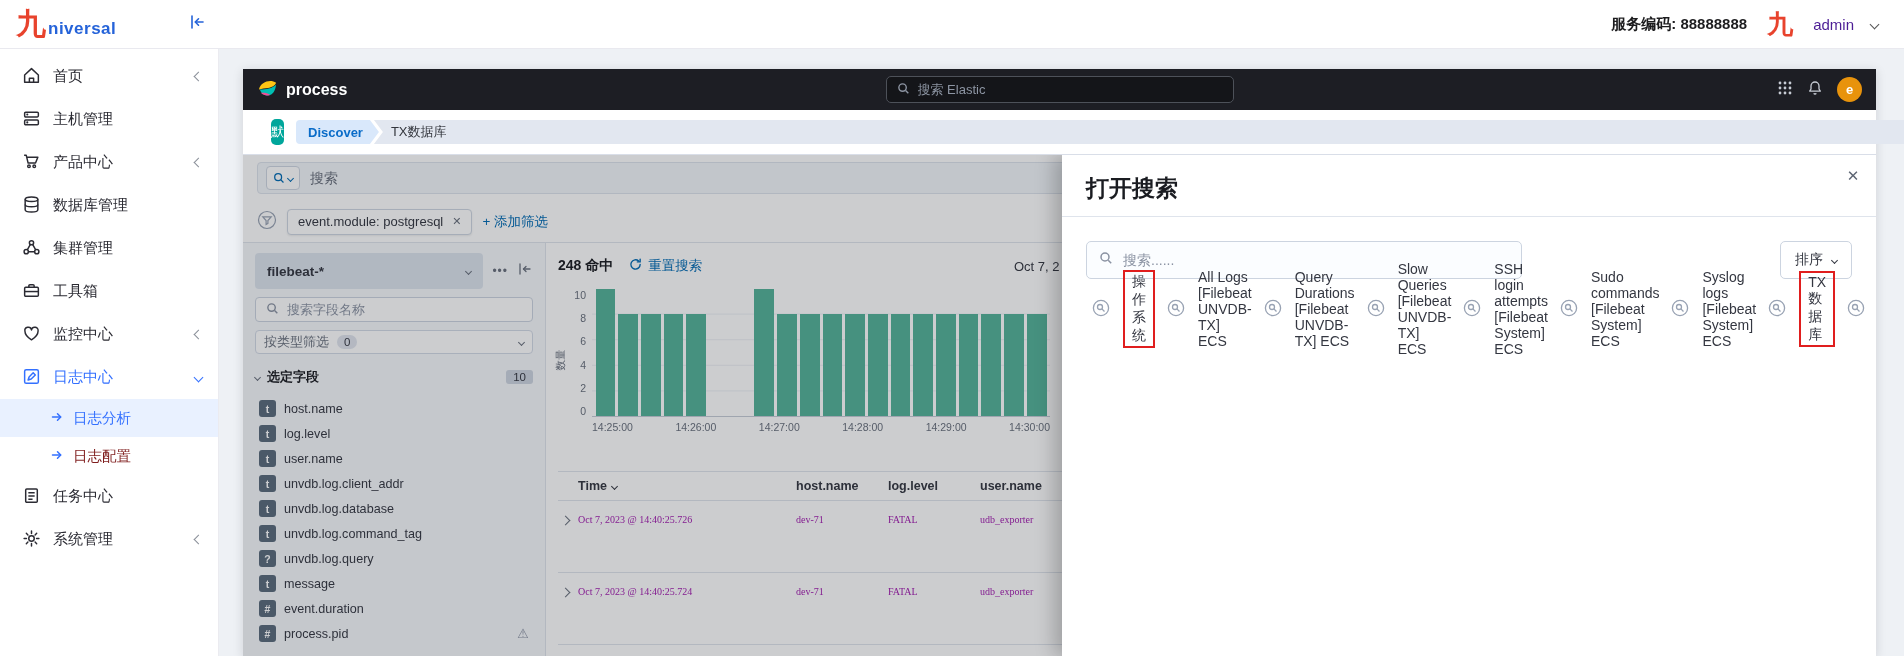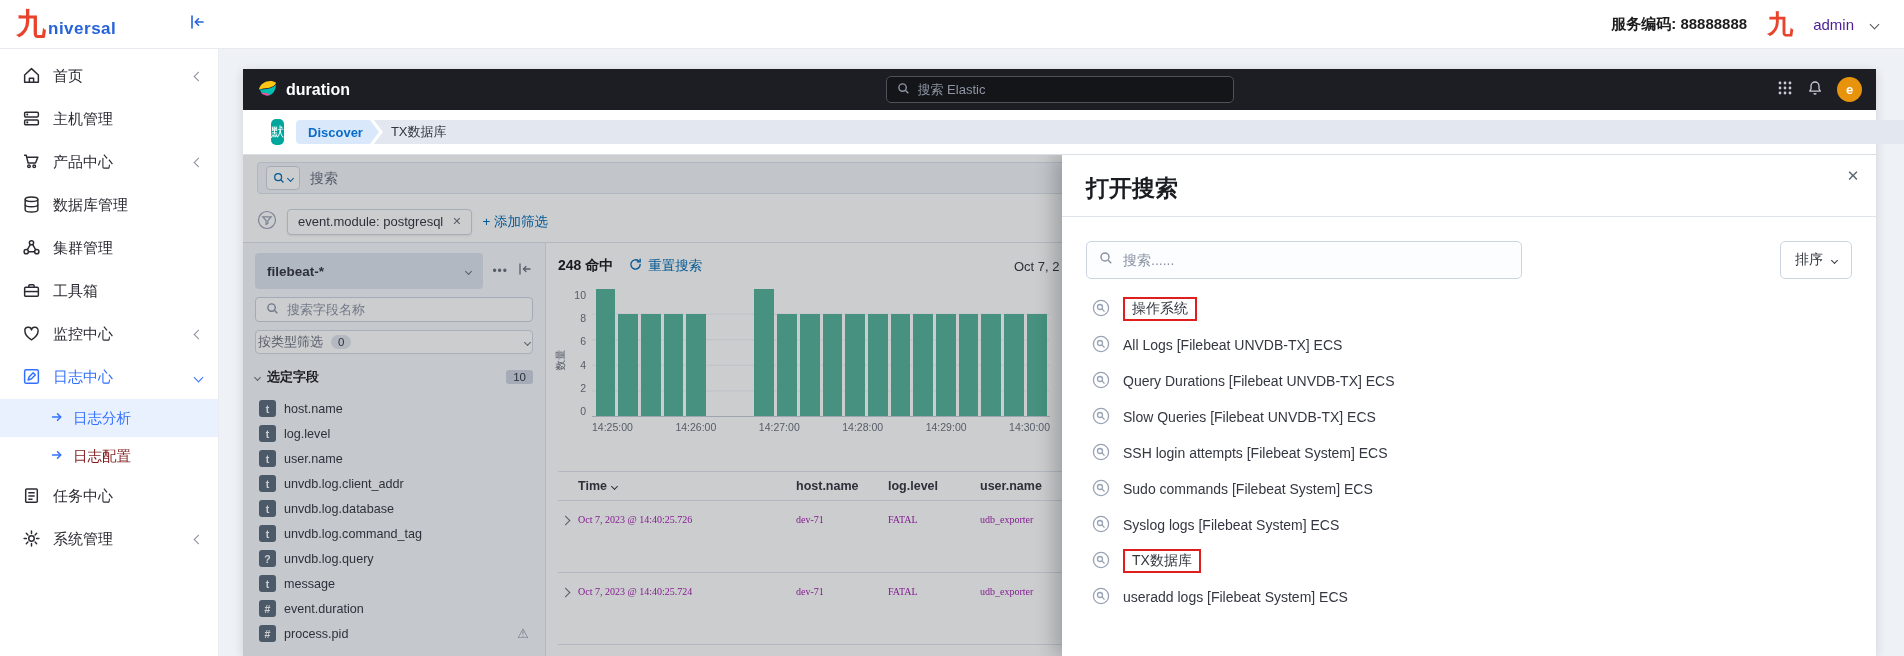--- a/index.html
+++ b/index.html
@@ -97,21 +97,21 @@
   .index-btn { flex:1; height:36px; background:#dde4ee; border-radius:4px; display:flex;
     align-items:center; justify-content:space-between; padding:0 12px; font-size:13.5px;
     font-weight:700; color:#343741; cursor:pointer; }
   .panel-icon { color:#69707d; font-size:12px; letter-spacing:1px; cursor:pointer; }
   .field-search { height:34px; background:#fff; border:1px solid #ccd4e0; border-radius:4px;
     display:flex; align-items:center; gap:8px; padding:0 10px; }
   .field-search input { flex:1; border:0; outline:0; background:transparent; font-size:13px;
     color:#343741; font-family:inherit; }
   .field-search input::placeholder { color:#8b93a3; }
   .type-filter { height:32px; border:1px solid #d3dae6; border-radius:4px; background:#fff;
-    display:flex; align-items:center; gap:8px; padding:0 2px; color:#69707d; font-size:13px; cursor:pointer; }
+    display:flex; align-items:center; gap:8px; padding:0 8px; color:#69707d; font-size:13px; cursor:pointer; }
   .badge-sm { background:#e0e5ee; border-radius:10px; padding:1px 7px; font-size:11.5px; color:#343741; }
   .type-filter .chev { margin-left:auto; }
   .sel-header { display:flex; align-items:center; gap:7px; font-size:13px; font-weight:700;
     color:#1a1c21; margin-top:6px; cursor:pointer; }
   .count-badge { margin-left:auto; background:#cdd5e0; border-radius:3px; padding:1px 7px;
     font-size:11.5px; font-weight:400; color:#343741; }
   .fields-list { display:flex; flex-direction:column; margin-top:2px; }
   .field-row { height:25px; display:flex; align-items:center; gap:8px; font-size:12.6px;
     color:#343741; padding:0 4px; border-radius:3px; cursor:pointer; }
   .field-chip { width:17px; height:17px; flex:none; border-radius:3px; background:#5a6b7c; color:#fff;
@@ -159,21 +159,21 @@
     font-size:15px; display:flex; align-items:center; justify-content:center; cursor:pointer; }
   .flyout-body { padding:24px 24px 0; flex:1; overflow:hidden; }
   .flyout-search-row { display:flex; align-items:center; }
   .flyout-search { width:436px; height:38px; border:1px solid #ccd4e0; border-radius:5px;
     background:#fbfdff; display:flex; align-items:center; gap:10px; padding:0 12px; }
   .flyout-search input { flex:1; border:0; outline:0; background:transparent; font-size:14px;
     color:#343741; font-family:inherit; }
   .flyout-search input::placeholder { color:#8b93a3; }
   .sort-btn { margin-left:auto; height:38px; border:1px solid #ccd4e0; border-radius:5px; background:#fff;
     display:flex; align-items:center; gap:9px; padding:0 14px; font-size:14px; color:#343741; cursor:pointer; }
-  .saved-list { margin-top:12px; display:flex; flex-direction:column; }
+  .saved-list { margin-top:12px; display:flex; flex-direction:row; }
   .saved-item { height:36px; display:flex; align-items:center; gap:13px; font-size:14px;
     color:#343741; padding:0 6px; cursor:pointer; }
   .red-ann-item { border:2px solid #e01e1e; padding:1px 7px; }
 </style>
 </head>
 <body>
 
 <div class="page">
 
   <header class="topbar">
@@ -301,21 +301,21 @@
 
     <div class="es-header">
       <div class="es-brand">
         <span>
           <svg width="21" height="21" viewBox="0 0 22 22">
               <path d="M2 13C4 5 14 2 20 6c-1 3-4.5 5-8.5 5.4C8.5 11.7 5 12.2 2 13z" fill="#fec514"></path>
               <path d="M20 8c-4 4-10.5 5-17 5 1.2 4 5.2 6.8 9.2 6.2 4-.6 6.8-4 7.8-11.2z" fill="#00bfb3"></path>
               <path d="M4 16.5c2.5 2.6 6.5 3.7 9.7 2.3-1.8-1.9-5-2.4-9.7-2.3z" fill="#f04e98"></path>
             </svg>
         </span>
-        <span>duration</span>
+        <span>process</span>
       </div>
       <div class="es-search">
         <span><svg width="13" height="13" viewBox="0 0 14 14" fill="none" stroke="#8d95a3" stroke-width="1.5">
               <circle cx="6" cy="6" r="4"></circle>
               <path d="m9.2 9.2 3 3"></path>
             </svg></span>
         <input type="text" placeholder="搜索 Elastic" style="">
       </div>
       <div class="es-header-right">
         <span><svg width="16" height="16" viewBox="0 0 16 16" fill="#c6cbd4">

